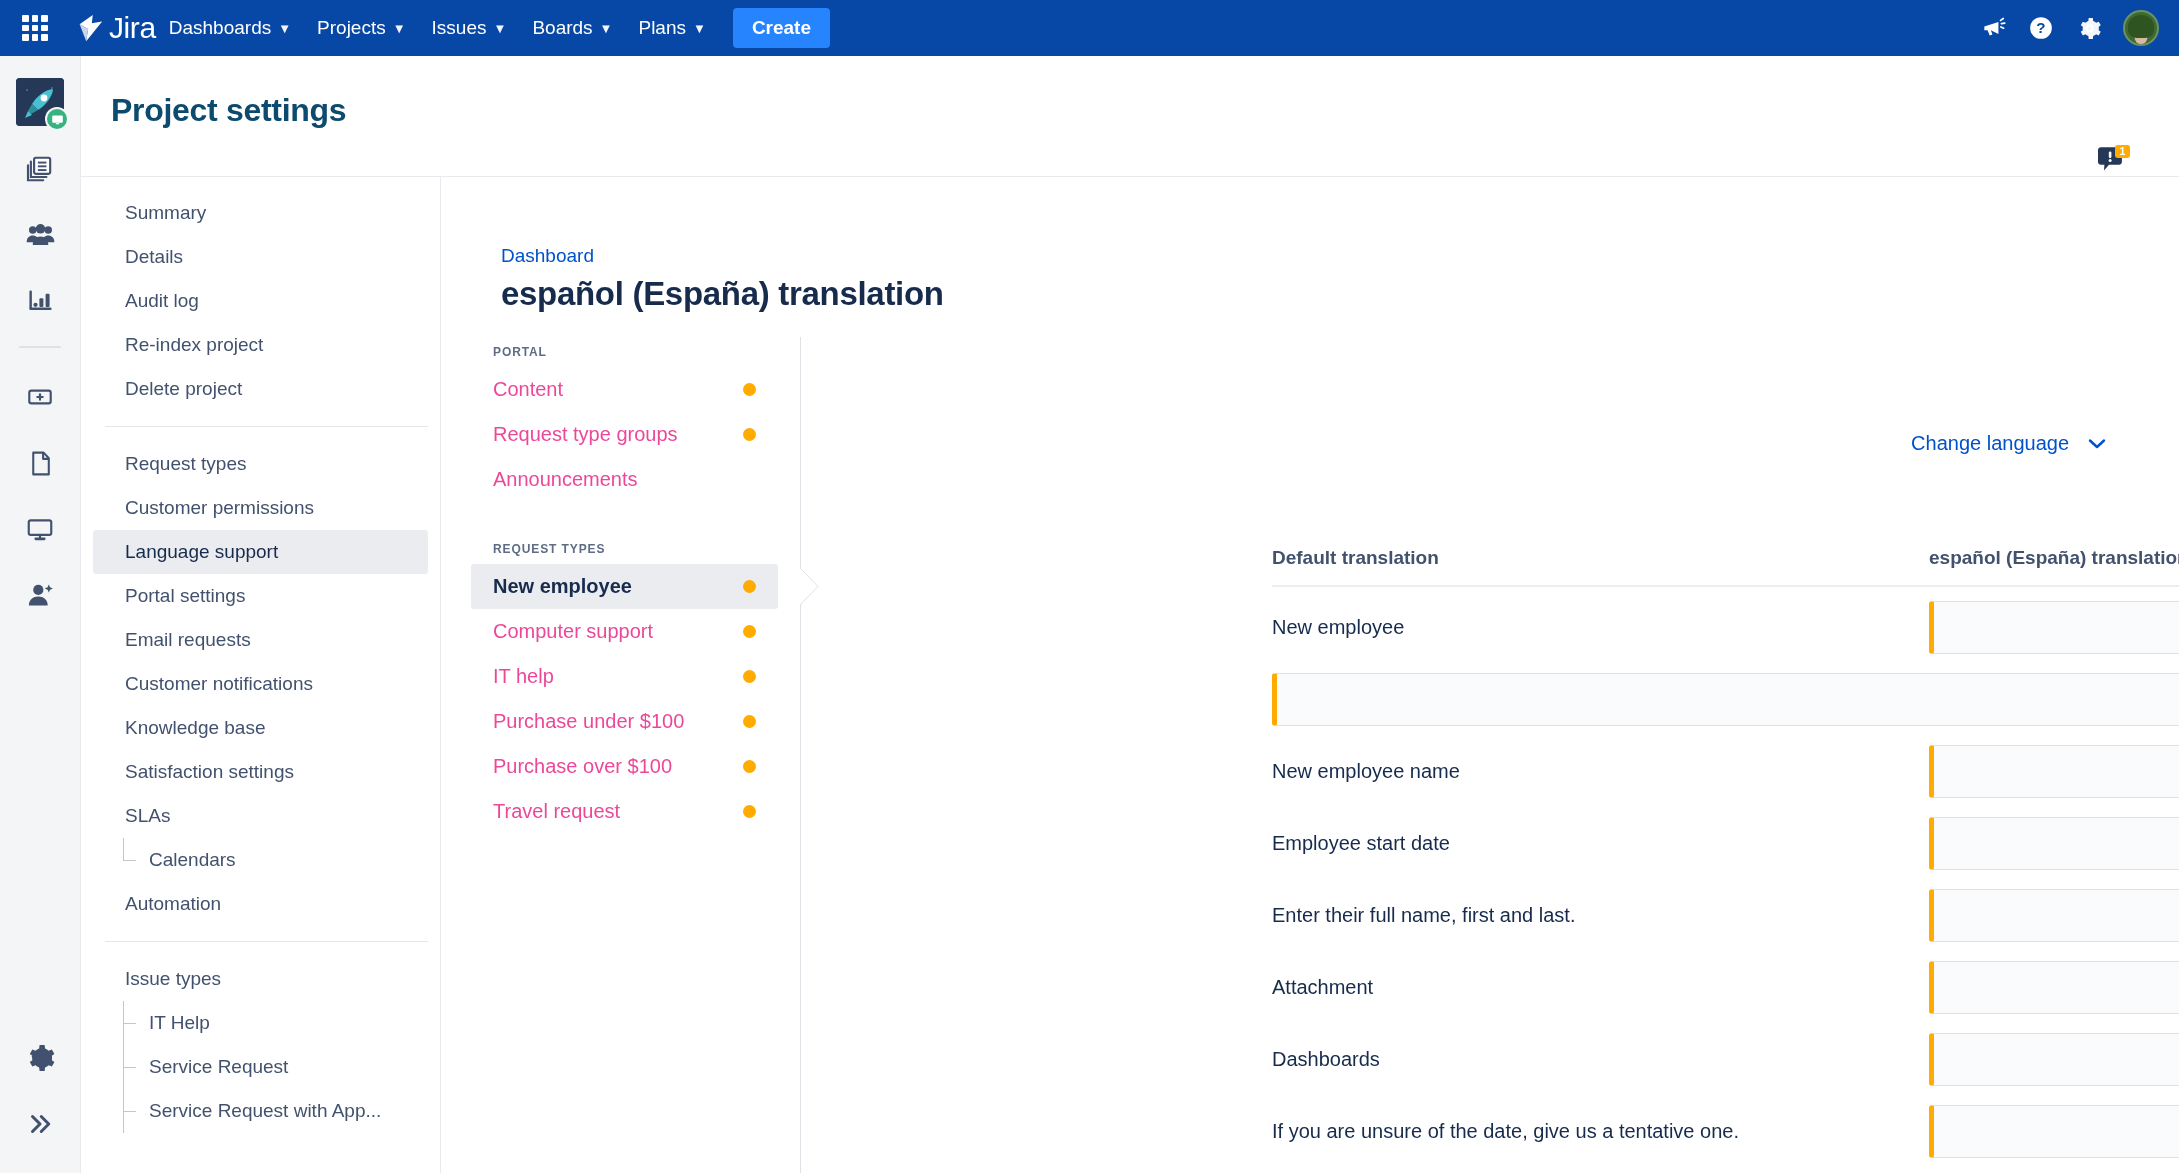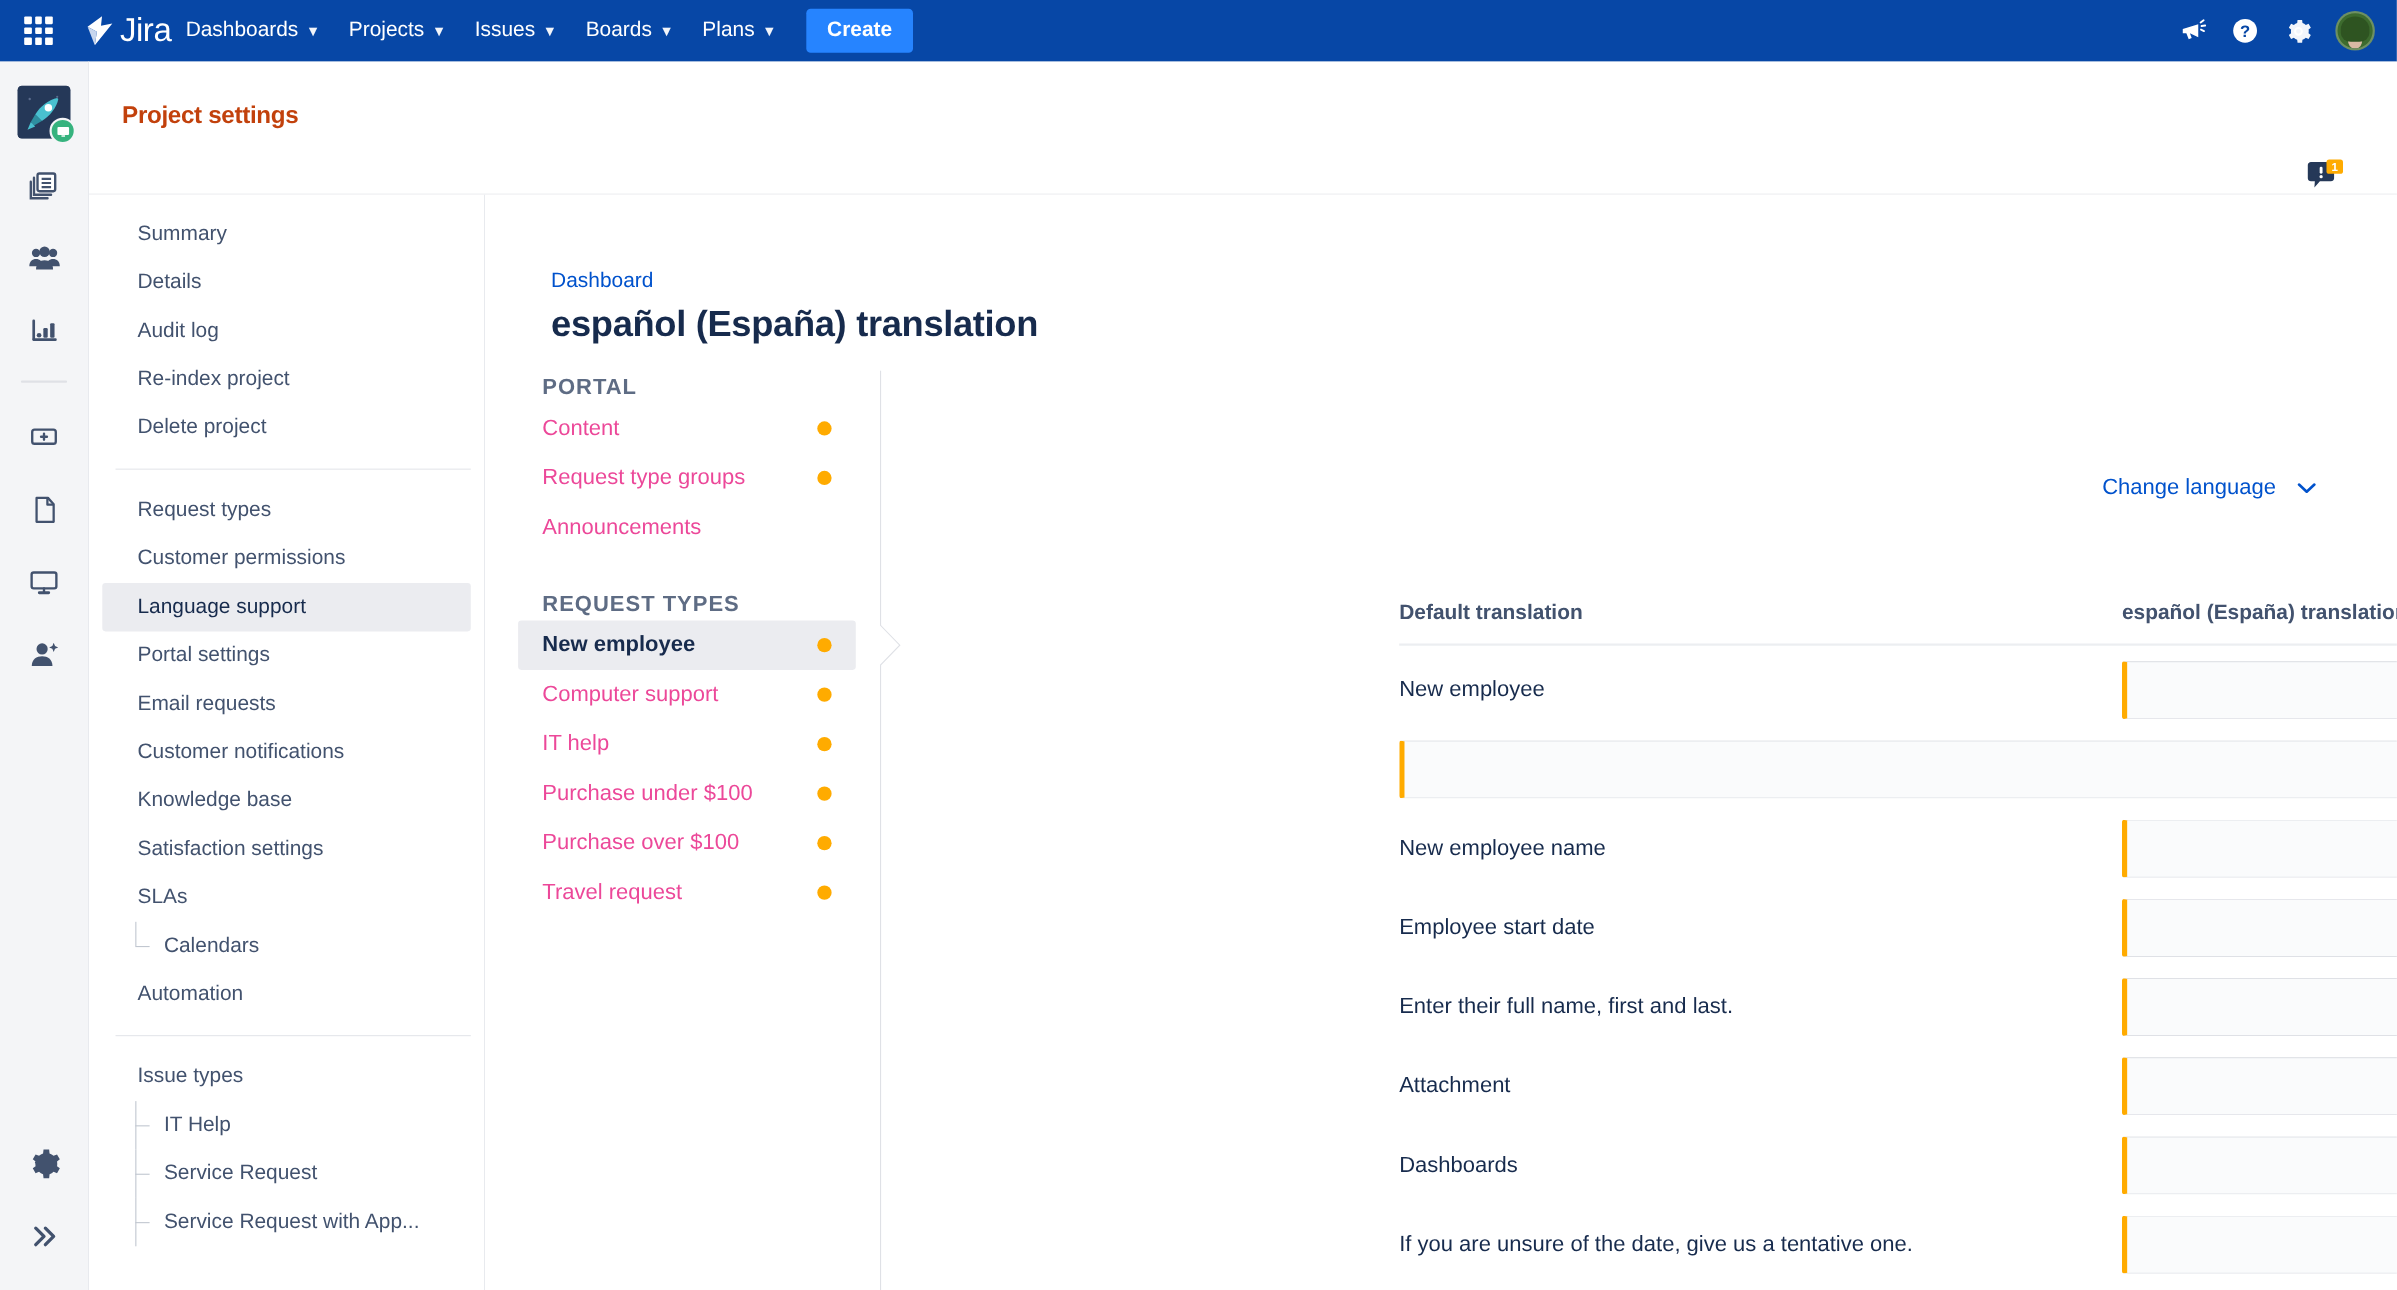--- a/index.html
+++ b/index.html
@@ -95,21 +95,21 @@
   .rail-div { width: 42px; height: 2px; background: #dfe1e6; margin: 22px 0 6px 0; border-radius: 1px; }
   .rail-bottom { margin-top: auto; display: flex; flex-direction: column; align-items: center; padding-bottom: 26px; }
 
   
   .page-header {
     position: absolute; top: 56px; left: 81px; width: 2098px; height: 121px;
     background: #ffffff; border-bottom: 1px solid #e8eaee;
   }
   .page-title {
     position: absolute; left: 30px; top: 36px;
-    font-size: 22px; font-weight: 600; color: #c2410c; letter-spacing: -0.3px;
+    font-size: 32px; font-weight: 600; color: #0c4a6e; letter-spacing: -0.3px;
   }
   .feedback-icon { position: absolute; right: 48px; top: 88px; cursor: pointer; }
 
   
   .settings-nav {
     position: absolute; top: 177px; left: 81px; width: 360px; height: 996px;
     background: #ffffff; border-right: 1px solid #e8eaee; padding-top: 14px;
     overflow: hidden;
   }
   .snav-item {
@@ -147,21 +147,21 @@
     position: absolute; right: 72px; top: 255px; display: flex; align-items: center;
     color: #0052cc; font-size: 20px; cursor: pointer; gap: 18px;
   }
 
   
   .portal-col {
     position: absolute; left: 30px; top: 160px; width: 330px; height: 836px;
     border-right: 1px solid #dfe1e6;
   }
   .col-head {
-    font-size: 20px; font-weight: 700; color: #5e6c84; letter-spacing: .9px;
+    font-size: 12px; font-weight: 700; color: #5e6c84; letter-spacing: .9px;
     padding: 0 0 0 22px; height: 30px; display: flex; align-items: center;
   }
   .portal-item {
     height: 45px; display: flex; align-items: center; padding: 0 22px 0 22px;
     font-size: 20px; color: #ec4899; cursor: pointer; border-radius: 3px;
     margin-right: 22px; position: relative;
   }
   .portal-item.active { background: #ebecf0; color: #172b4d; font-weight: 600; }
   .portal-item .dot {
     margin-left: auto; width: 13px; height: 13px; border-radius: 50%;

